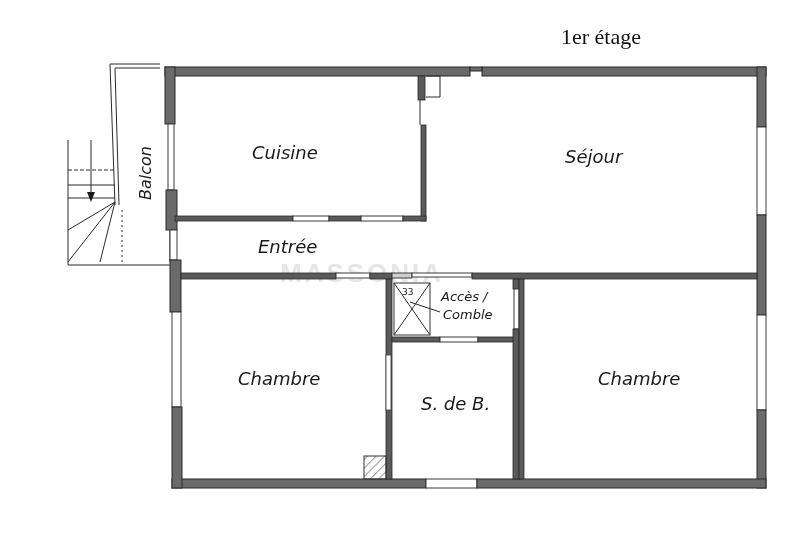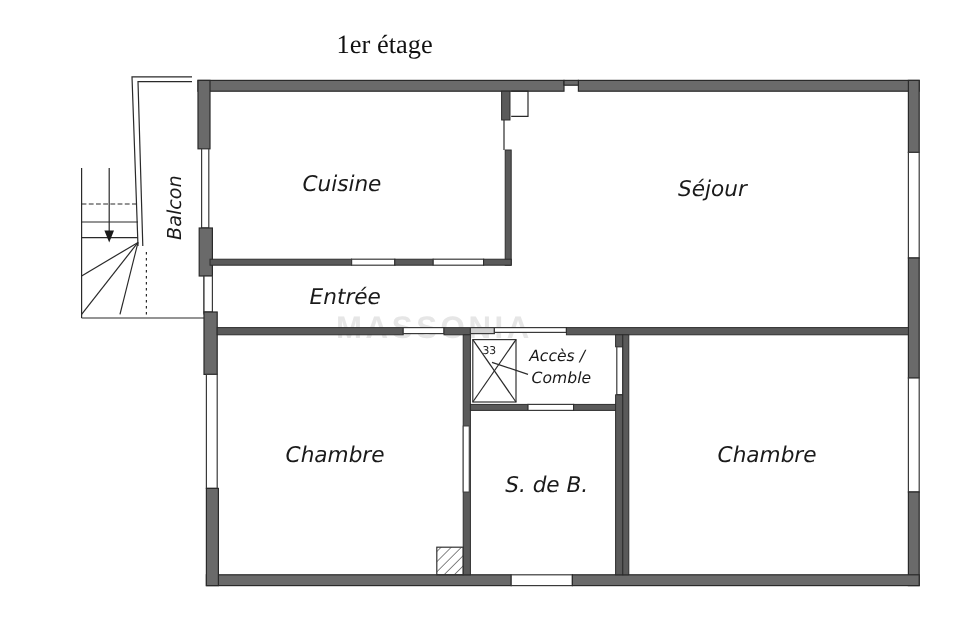--- a/index.html
+++ b/index.html
@@ -1,18 +1,18 @@
 <!DOCTYPE html>
 <html><head>
 <meta charset="utf-8">
 <style>
   html, body { margin: 0; padding: 0; background: #ffffff; }
   body { width: 799px; height: 533px; position: relative; overflow: hidden; }
   .title {
-    position: absolute; left: 0; top: 24px; width: 641px; text-align: center;
+    position: absolute; left: 0; top: 24px; width: 641px; text-align: right;
     font-family: "Liberation Serif", "DejaVu Serif", serif; font-size: 22px; color: #111;
   }
   svg { position: absolute; left: 0; top: 0; }
   .room-label {
     font-family: "DejaVu Sans", "Liberation Sans", sans-serif;
     font-style: italic; fill: #1a1a1a;
   }
   .wall { fill: #6a6a6a; stroke: #2a2a2a; stroke-width: 1; }
   .thin-wall { fill: #5a5a5a; stroke: #2a2a2a; stroke-width: 0.8; }
   .window { fill: #ffffff; stroke: #3a3a3a; stroke-width: 1; }

